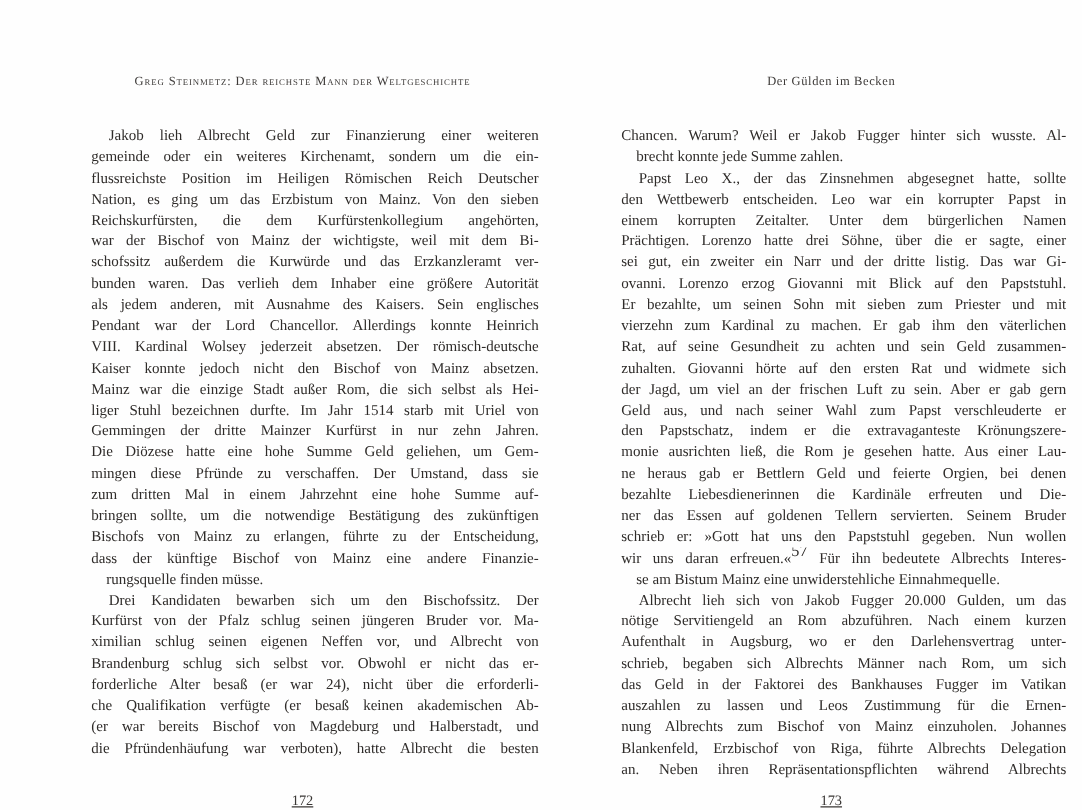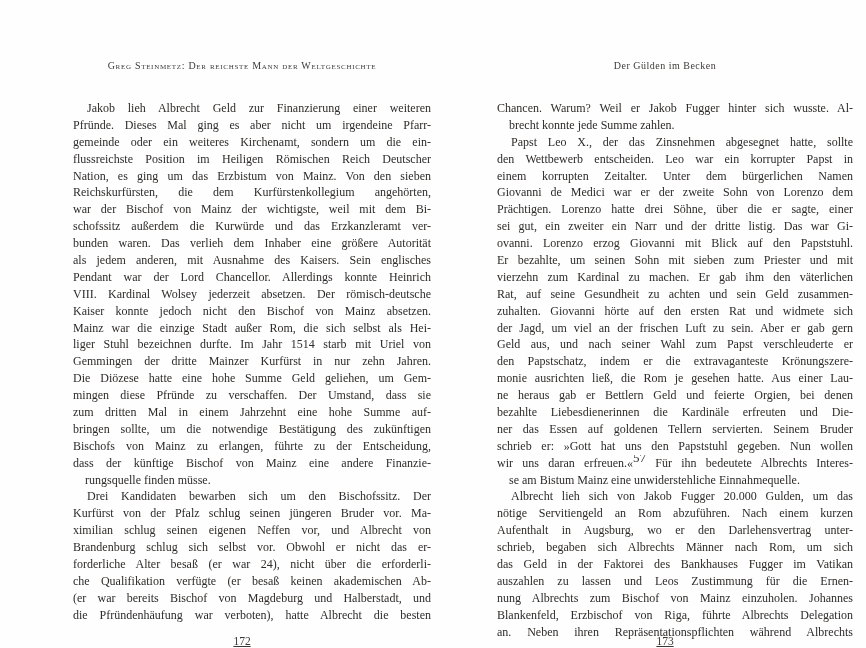--- a/index.html
+++ b/index.html
@@ -78,21 +78,20 @@
 </style>
 </head>
 <body>
 
 <div class="spread">
 
   <div class="page page-left">
     <div class="running-head smallcaps">Greg Steinmetz: Der reichste Mann der Weltgeschichte</div>
     <div class="text-block">
         <div class="line indent">Jakob lieh Albrecht Geld zur Finanzierung einer weiteren</div>
-        <div class="line">Pfründe. Dieses Mal ging es aber nicht um irgendeine Pfarr-</div>
         <div class="line">gemeinde oder ein weiteres Kirchenamt, sondern um die ein-</div>
         <div class="line">flussreichste Position im Heiligen Römischen Reich Deutscher</div>
         <div class="line">Nation, es ging um das Erzbistum von Mainz. Von den sieben</div>
         <div class="line">Reichskurfürsten, die dem Kurfürstenkollegium angehörten,</div>
         <div class="line">war der Bischof von Mainz der wichtigste, weil mit dem Bi-</div>
         <div class="line">schofssitz außerdem die Kurwürde und das Erzkanzleramt ver-</div>
         <div class="line">bunden waren. Das verlieh dem Inhaber eine größere Autorität</div>
         <div class="line">als jedem anderen, mit Ausnahme des Kaisers. Sein englisches</div>
         <div class="line">Pendant war der Lord Chancellor. Allerdings konnte Heinrich</div>
         <div class="line">VIII. Kardinal Wolsey jederzeit absetzen. Der römisch-deutsche</div>
@@ -120,21 +119,20 @@
   </div>
 
   <div class="page page-right">
     <div class="running-head">Der Gülden im Becken</div>
     <div class="text-block">
         <div class="line">Chancen. Warum? Weil er Jakob Fugger hinter sich wusste. Al-</div>
         <div class="line para-end">brecht konnte jede Summe zahlen.</div>
         <div class="line indent">Papst Leo X., der das Zinsnehmen abgesegnet hatte, sollte</div>
         <div class="line">den Wettbewerb entscheiden. Leo war ein korrupter Papst in</div>
         <div class="line">einem korrupten Zeitalter. Unter dem bürgerlichen Namen</div>
-        <div class="line">Giovanni de Medici war er der zweite Sohn von Lorenzo dem</div>
         <div class="line">Prächtigen. Lorenzo hatte drei Söhne, über die er sagte, einer</div>
         <div class="line">sei gut, ein zweiter ein Narr und der dritte listig. Das war Gi-</div>
         <div class="line">ovanni. Lorenzo erzog Giovanni mit Blick auf den Papststuhl.</div>
         <div class="line">Er bezahlte, um seinen Sohn mit sieben zum Priester und mit</div>
         <div class="line">vierzehn zum Kardinal zu machen. Er gab ihm den väterlichen</div>
         <div class="line">Rat, auf seine Gesundheit zu achten und sein Geld zusammen-</div>
         <div class="line">zuhalten. Giovanni hörte auf den ersten Rat und widmete sich</div>
         <div class="line">der Jagd, um viel an der frischen Luft zu sein. Aber er gab gern</div>
         <div class="line">Geld aus, und nach seiner Wahl zum Papst verschleuderte er</div>
         <div class="line">den Papstschatz, indem er die extravaganteste Krönungszere-</div>

